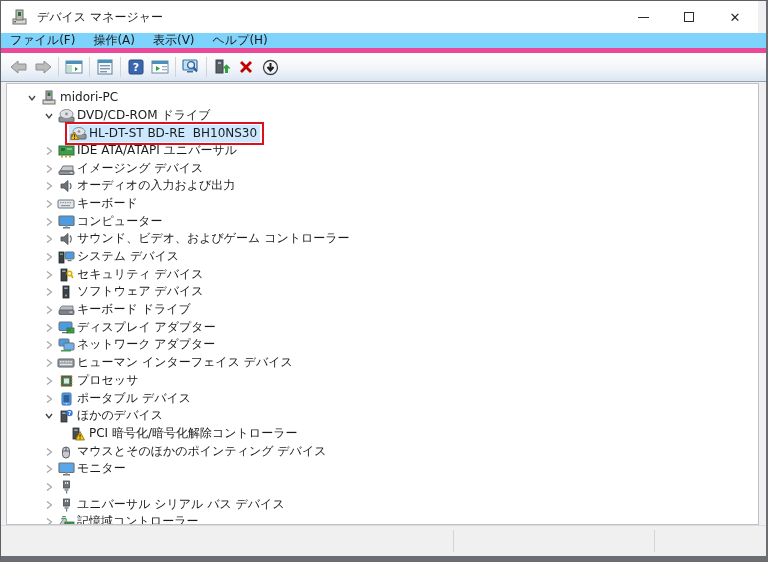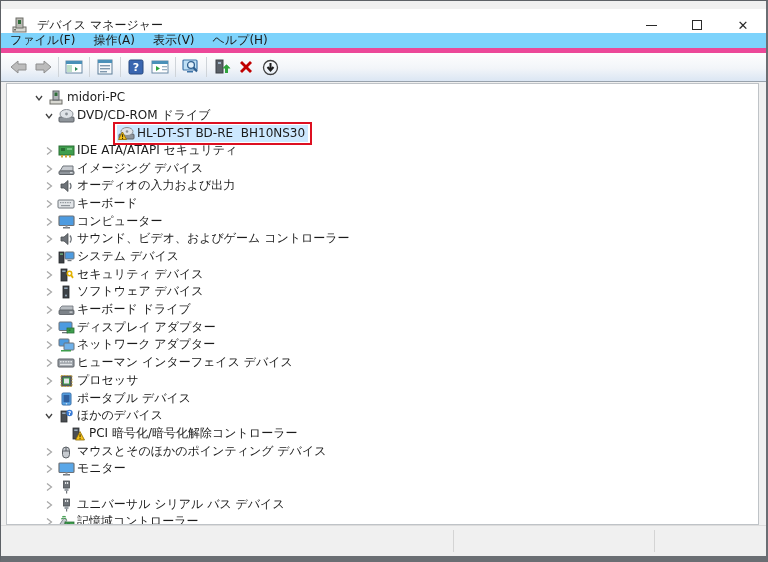--- a/index.html
+++ b/index.html
@@ -3,21 +3,21 @@
 <meta charset="utf-8">
 <style>
   * { margin:0; padding:0; box-sizing:border-box; }
   html,body { width:768px; height:562px; font-family:"DejaVu Sans","Liberation Sans",sans-serif; }
   .window {
     position:relative; width:768px; height:562px; background:#f0f0f0;
     border:1px solid #5d6166; border-bottom:6px solid #6a6e73; border-right:2px solid #6a6e73;
     overflow:hidden;
   }
   
-  .titlebar { position:absolute; top:0; left:0; right:0; height:32px; background:#ffffff; display:flex; align-items:center;margin-top:8px; }
+  .titlebar { position:absolute; top:0; left:0; right:8px; height:32px; background:#ffffff; display:flex; align-items:center; }
   .app-icon { margin-left:10px; width:18px; height:16px; display:inline-block; }
   .title-text { margin-left:8px; font-size:12px; color:#1b1b1b; }
   .win-controls { margin-left:auto; display:flex; height:32px; }
   .win-btn { width:46px; height:32px; display:flex; align-items:center; justify-content:center; font-size:13px; color:#2a2a2a; }
   .max-glyph { width:10px; height:10px; border:1px solid #2a2a2a; display:inline-block; }
   .min-glyph { width:11px; height:1px; background:#2a2a2a; display:inline-block; }
   
   .menubar { position:absolute; top:32px; left:0; right:0; height:20px; background:#7dd3fc; display:flex; align-items:center; border-bottom:5px solid #ec4899; }
   .menu-item { font-size:12px; color:#1b1b1b; padding:0 9px; height:20px; display:flex; align-items:center; }
   
@@ -25,22 +25,22 @@
     background:linear-gradient(#fefefe 0%, #f2f5f9 55%, #dbe6f3 100%);
     border-bottom:1px solid #98a2ac; display:flex; align-items:center; padding-left:6px; }
   .tbtn { width:24px; height:24px; display:flex; align-items:center; justify-content:center; }
   .tsep { width:1px; height:20px; background:#cfd4d9; margin:0 3px; }
   
   .treepanel { position:absolute; top:82px; left:5px; right:7px; bottom:31px; background:#ffffff; border:1px solid #bfc3c7; overflow:hidden; padding-top:5px; }
   .trow { height:17.7px; display:flex; align-items:center; white-space:pre; }
   .trow .exp { width:16px; height:16px; display:flex; align-items:center; justify-content:center; flex:0 0 16px; }
   .ticon { width:18px; height:16px; display:flex; align-items:center; justify-content:center; flex:0 0 18px; position:relative; }
   .tlabel { font-size:12px; color:#1b1b1b; padding:1px 3px 2px 2px; white-space:pre; }
-  .lv0 { padding-left:24px; } .lv1 { padding-left:34px; } .lv2 { padding-left:46px; }
-  .selwrap { position:relative; display:flex; align-items:center; background:#cce8ff;margin-left:48px; }
+  .lv0 { padding-left:17px; } .lv1 { padding-left:34px; } .lv2 { padding-left:46px; }
+  .selwrap { position:relative; display:flex; align-items:center; background:#cce8ff; }
   .annotation { position:absolute; top:-3px; left:-4px; right:-4px; bottom:-3px; border:2px solid #dd1021; pointer-events:none; }
   
   .statusbar { position:absolute; left:0; right:0; bottom:0; height:31px; background:#f0f0f0; border-top:1px solid #dcdcdc; }
   .status-sep { position:absolute; top:4px; bottom:4px; width:1px; background:#d4d4d4; }
   .status-sep.s1 { left:452px; } .status-sep.s2 { left:653px; }
   .status-pane { position:absolute; top:0; bottom:0; font-size:11px; color:#444; display:flex; align-items:center; padding-left:8px; }
   svg { display:block; }
 </style>
 </head>
 <body>
@@ -202,21 +202,21 @@
             <path d="M3 1.5 L7.5 5 L3 8.5" fill="none" stroke="#a6a6a6" stroke-width="1.2"></path>
           </svg></span>
       <span class="ticon"><svg width="17" height="14" viewBox="0 0 17 14">
             <rect x="1" y="2" width="15" height="9" fill="#3f9e4d" stroke="#2a6e35" stroke-width="1"></rect>
             <rect x="3" y="4" width="4" height="3" fill="#2a6e35"></rect>
             <rect x="9" y="4" width="5" height="2" fill="#77c583"></rect>
             <rect x="3" y="11" width="2" height="2.5" fill="#caa53f"></rect>
             <rect x="7" y="11" width="2" height="2.5" fill="#caa53f"></rect>
             <rect x="11" y="11" width="2" height="2.5" fill="#caa53f"></rect>
           </svg></span>
-      <span class="tlabel">IDE ATA/ATAPI セキュリティ</span>
+      <span class="tlabel">IDE ATA/ATAPI ユニバーサル</span>
     </div>
 
     <div class="trow lv1">
       <span class="exp"><svg width="10" height="10">
             <path d="M3 1.5 L7.5 5 L3 8.5" fill="none" stroke="#a6a6a6" stroke-width="1.2"></path>
           </svg></span>
       <span class="ticon"><svg width="17" height="14" viewBox="0 0 17 14">
             <path d="M2 9 L5 4 L15 4 L15 9 Z" fill="#c7cbd0" stroke="#70767c" stroke-width="1"></path>
             <rect x="1" y="9" width="15" height="3.5" rx="1" fill="#8f959b" stroke="#5c6166" stroke-width="1"></rect>
             <rect x="12" y="10" width="2.5" height="1.3" fill="#d7dbdf"></rect>

